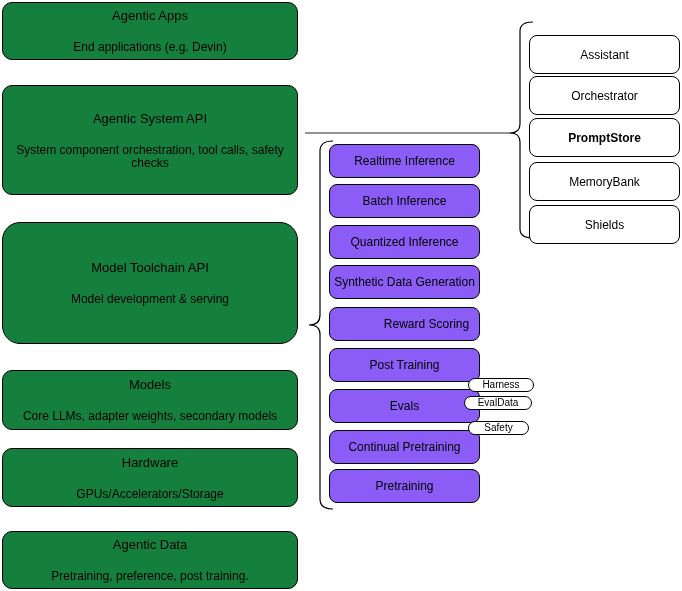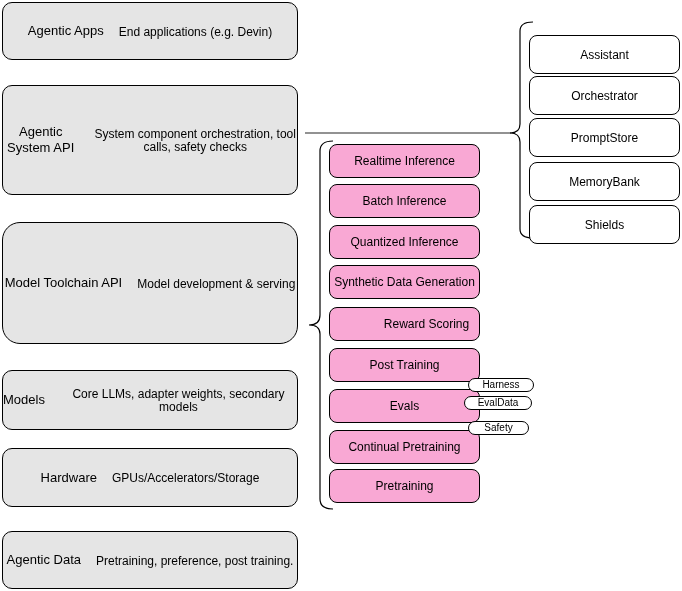--- a/index.html
+++ b/index.html
@@ -8,30 +8,30 @@
     position:relative;
     width:682px;height:591px;
     background:#ffffff;
     font-family:"Liberation Sans",sans-serif;
     color:#000;
     overflow:hidden;
   }
   .layer{position:absolute;left:0;top:0;width:682px;height:591px;}
   .lbox{
     position:absolute;left:2px;width:296px;
-    background:#e5e5e5;border:1px solid #000;
-    display:flex;flex-direction:row;justify-content:center;align-items:center;
+    background:#15803d;border:1px solid #000;
+    display:flex;flex-direction:column;justify-content:center;align-items:center;
     text-align:center;
     gap:15px;
   }
   .lbox .title{font-size:13px;line-height:16px;}
   .lbox .subtitle{font-size:12px;line-height:13px;margin-top:2px;}
   .mbox{
     position:absolute;left:329px;width:151px;height:34px;
-    background:#f9a8d4;border:1px solid #000;border-radius:8px;
+    background:#8b5cf6;border:1px solid #000;border-radius:8px;
     display:flex;justify-content:center;align-items:center;
     font-size:12px;white-space:nowrap;
   }
   .rbox{
     position:absolute;left:529px;width:151px;height:39px;
     background:#fff;border:1px solid #000;border-radius:8px;
     display:flex;justify-content:center;align-items:center;
     font-size:12px;white-space:nowrap;
   }
   .pill{
@@ -121,21 +121,21 @@
   <div class="pill" style="left:468px;top:412px;width:61px;margin-top:9px;">
       <span>Safety</span>
     </div>
 
   <div class="rbox" style="top:35px;">
       <span>Assistant</span>
     </div>
   <div class="rbox" style="top:76px;">
       <span>Orchestrator</span>
     </div>
-  <div class="rbox" style="top:118px;">
+  <div class="rbox" style="top:118px;font-weight:bold;">
       <span>PromptStore</span>
     </div>
   <div class="rbox" style="top:162px;">
       <span>MemoryBank</span>
     </div>
   <div class="rbox" style="top:205px;">
       <span>Shields</span>
     </div>
 
 </div>

